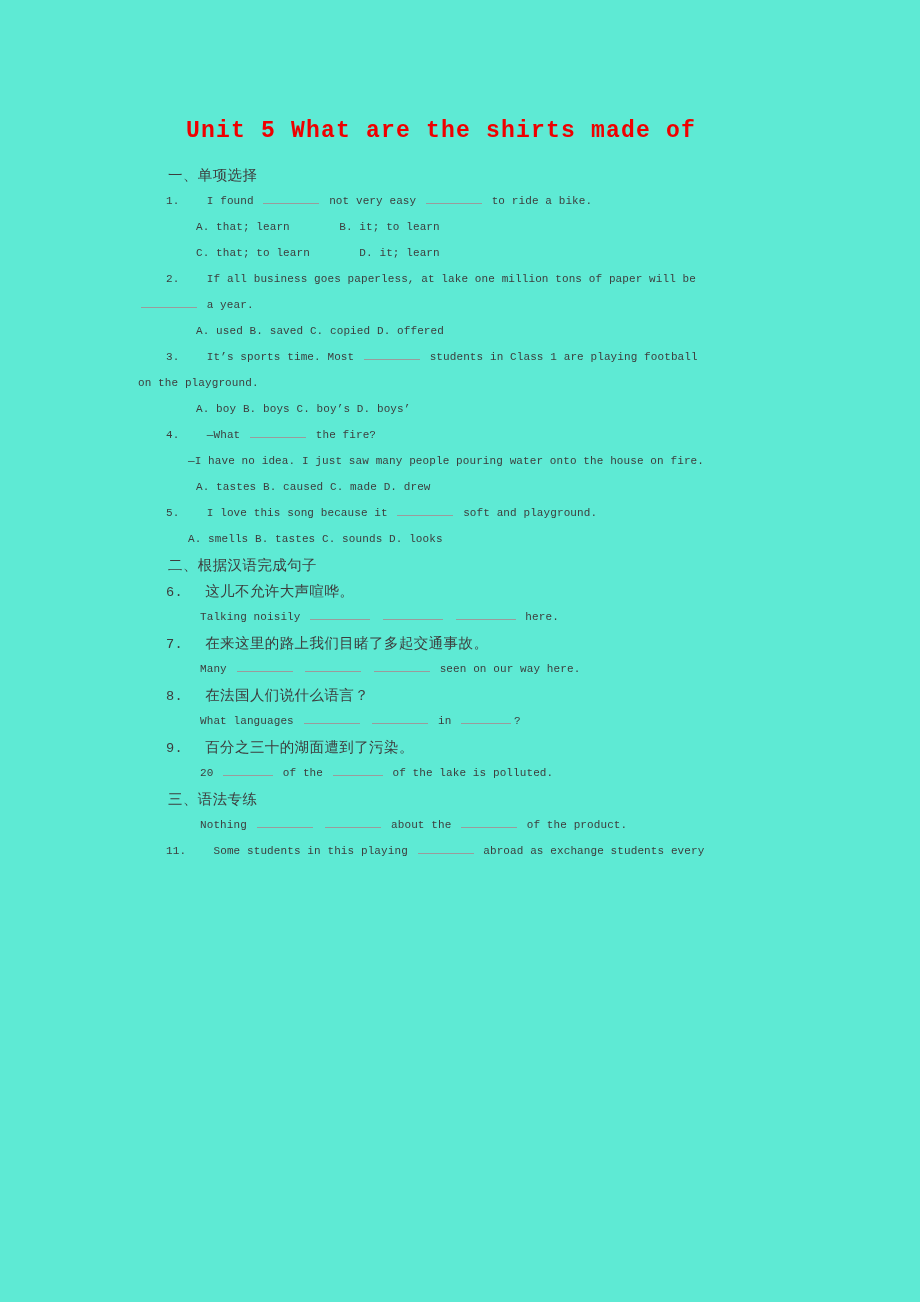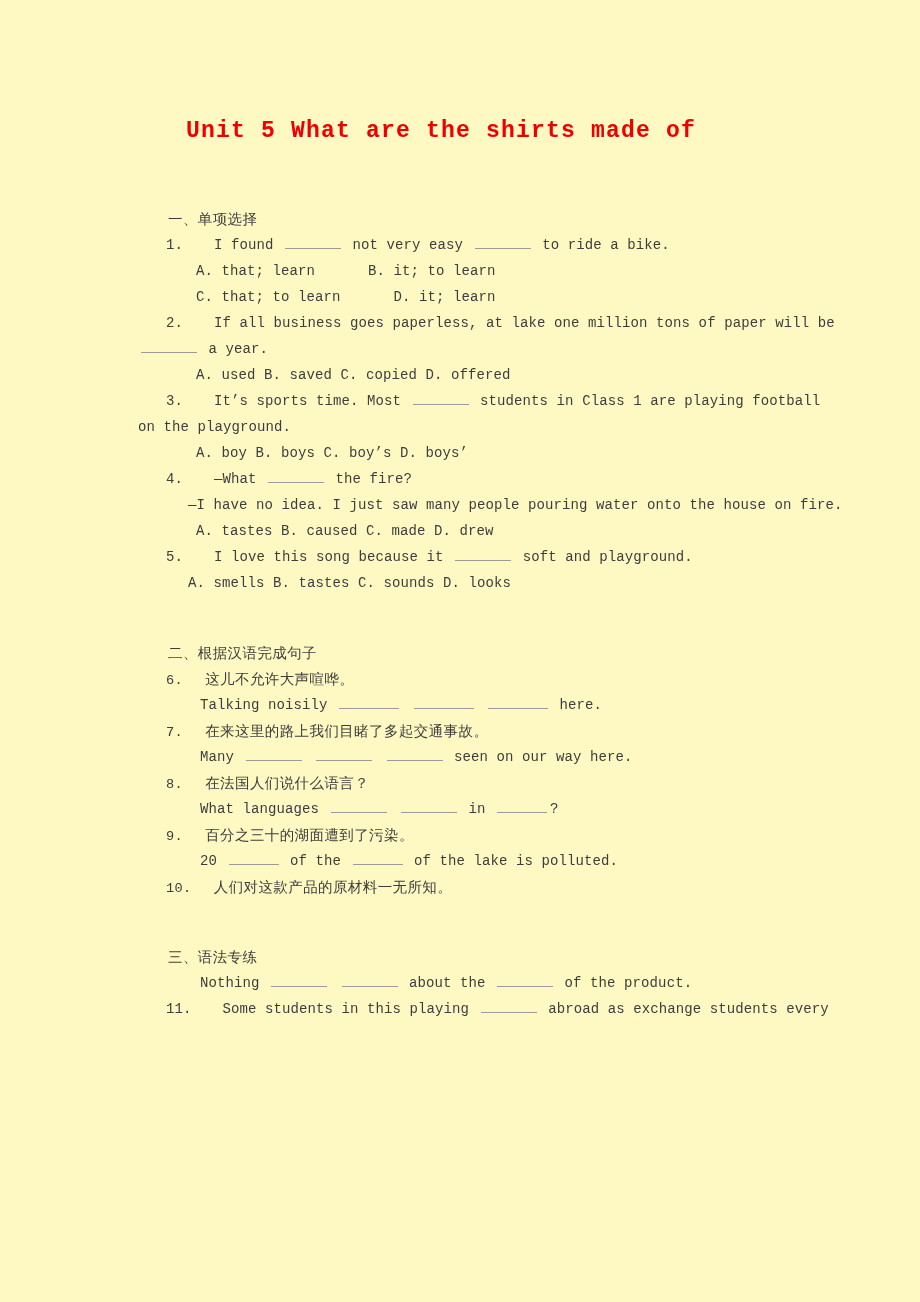--- a/index.html
+++ b/index.html
@@ -5,21 +5,21 @@
 <style>
   html, body {
     margin: 0;
     padding: 0;
     background: #ffffff;
   }
   .page {
     position: relative;
     width: 920px;
     height: 1302px;
-    background: #fef9c3;
+    background: #5eead4;
     overflow: hidden;
     font-family: "Liberation Mono", "DejaVu Sans Mono", monospace;
     color: #3a3a3a;
   }
 
   
   .doc-title {
     position: absolute;
     left: 0;
     right: 0;
@@ -36,21 +36,21 @@
 
   
   .body-block {
     position: absolute;
     left: 138px;
     top: 162px;
     width: 660px;
   }
 
   .line {
-    font-size: 14px;
+    font-size: 11px;
     line-height: 26px;
     color: #3d3d3d;
     white-space: nowrap;
     letter-spacing: 0.1px;
     margin: 0;
     height: 26px;
     display: block;
   }
 
   
@@ -59,21 +59,21 @@
     font-size: 14.5px;
     letter-spacing: 0.4px;
     color: #3d3d3d;
   }
   .cn .num {
     font-family: "Liberation Mono", "DejaVu Sans Mono", monospace;
     font-size: 13.6px;
   }
 
   
-  .i-sect   { padding-left: 30px; margin-top: 44px; }   
+  .i-sect   { padding-left: 30px; }   
   .i-q      { padding-left: 28px; }   
   .i-opt    { padding-left: 58px; }   
   .i-opt-sm { padding-left: 50px; }
   .i-ans    { padding-left: 62px; }   
   .i-cont   { padding-left: 0px;  }   
 
   
   .blank {
     display: inline-block;
     border-bottom: 1px solid #9b9b9b;
@@ -206,25 +206,20 @@
       <span>百分之三十的湖面遭到了污染。</span>
     </div>
     <div class="line i-ans">
       <span>20</span>
       <span class="blank w3"></span>
       <span>of the</span>
       <span class="blank w3"></span>
       <span>of the lake is polluted.</span>
     </div>
 
-    <div class="line cn i-q">
-      <span class="num">10.</span>
-      <span class="sp"></span>
-      <span>人们对这款产品的原材料一无所知。</span>
-    </div>
     <div class="line cn i-sect">三、语法专练</div>
 
     <div class="line i-ans">
       <span>Nothing</span>
       <span class="blank w1"></span>
       <span class="blank w1"></span>
       <span>about the</span>
       <span class="blank w1"></span>
       <span>of the product.</span>
     </div>

